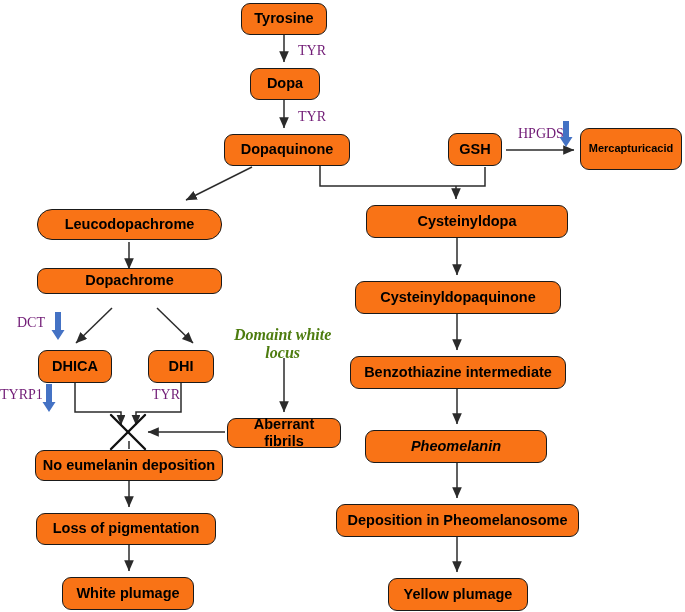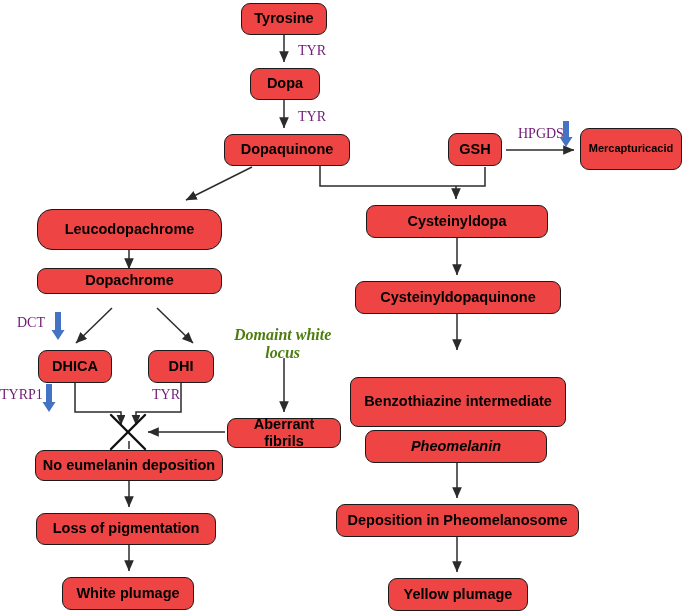--- a/index.html
+++ b/index.html
@@ -14,21 +14,21 @@
     height: 612px;
     background: #ffffff;
     font-family: "Liberation Sans", sans-serif;
     overflow: hidden;
   }
   .node {
     position: absolute;
     box-sizing: border-box;
     border: 1.6px solid #1a1a1a;
     border-radius: 9px;
-    background: #ef4444;
+    background: #f97316;
     display: flex;
     align-items: center;
     justify-content: center;
     text-align: center;
     font-family: "Liberation Sans", sans-serif;
     font-weight: bold;
     font-size: 14.5px;
     color: #000000;
     line-height: 1.18;
     padding: 2px 6px;
@@ -155,27 +155,27 @@
 
   <div id="node-layer">
       <div class="node" style="left: 241px; top: 3px; width: 86px; height: 32px;">Tyrosine</div>
       <div class="node" style="left: 250px; top: 68px; width: 70px; height: 32px;">Dopa</div>
       <div class="node" style="left: 224px; top: 134px; width: 126px; height: 32px;">Dopaquinone</div>
       <div class="node" style="left: 448px; top: 133px; width: 54px; height: 33px;">GSH</div>
       <div class="node two-line" style="left: 580px; top: 128px; width: 102px; height: 42px;">
         <div>Mercapturic</div>
         <div>acid</div>
       </div>
-      <div class="node" style="left: 37px; top: 209px; width: 185px; height: 41px; border-radius: 15px;">Leucodopachrome</div>
-      <div class="node" style="left: 366px; top: 205px; width: 182px; height: 33px;">Cysteinyldopa</div>
+      <div class="node" style="left: 37px; top: 209px; width: 185px; height: 31px; border-radius: 15px;">Leucodopachrome</div>
+      <div class="node" style="left: 366px; top: 205px; width: 202px; height: 33px;">Cysteinyldopa</div>
       <div class="node" style="left: 37px; top: 268px; width: 185px; height: 26px;">Dopachrome</div>
       <div class="node" style="left: 355px; top: 281px; width: 206px; height: 33px;">Cysteinyldopaquinone</div>
       <div class="node" style="left: 38px; top: 350px; width: 74px; height: 33px;">DHICA</div>
       <div class="node" style="left: 148px; top: 350px; width: 66px; height: 33px;">DHI</div>
-      <div class="node" style="left: 350px; top: 377px; width: 216px; height: 50px; border-radius: 8px;">Benzothiazine intermediate</div>
+      <div class="node" style="left: 350px; top: 356px; width: 216px; height: 33px;">Benzothiazine intermediate</div>
       <div class="node" style="left: 227px; top: 418px; width: 114px; height: 30px;">Aberrant fibrils</div>
       <div class="node" style="left: 365px; top: 430px; width: 182px; height: 33px; font-style: italic;">Pheomelanin</div>
       <div class="node" style="left: 35px; top: 450px; width: 188px; height: 31px;">No eumelanin deposition</div>
       <div class="node" style="left: 336px; top: 504px; width: 243px; height: 33px;">Deposition in Pheomelanosome</div>
       <div class="node" style="left: 36px; top: 513px; width: 180px; height: 32px; text-align: right;">Loss of pigmentation</div>
       <div class="node" style="left: 62px; top: 577px; width: 132px; height: 33px;">White plumage</div>
       <div class="node" style="left: 388px; top: 578px; width: 140px; height: 33px;">Yellow plumage</div>
     </div>
 
   <div id="label-layer">

